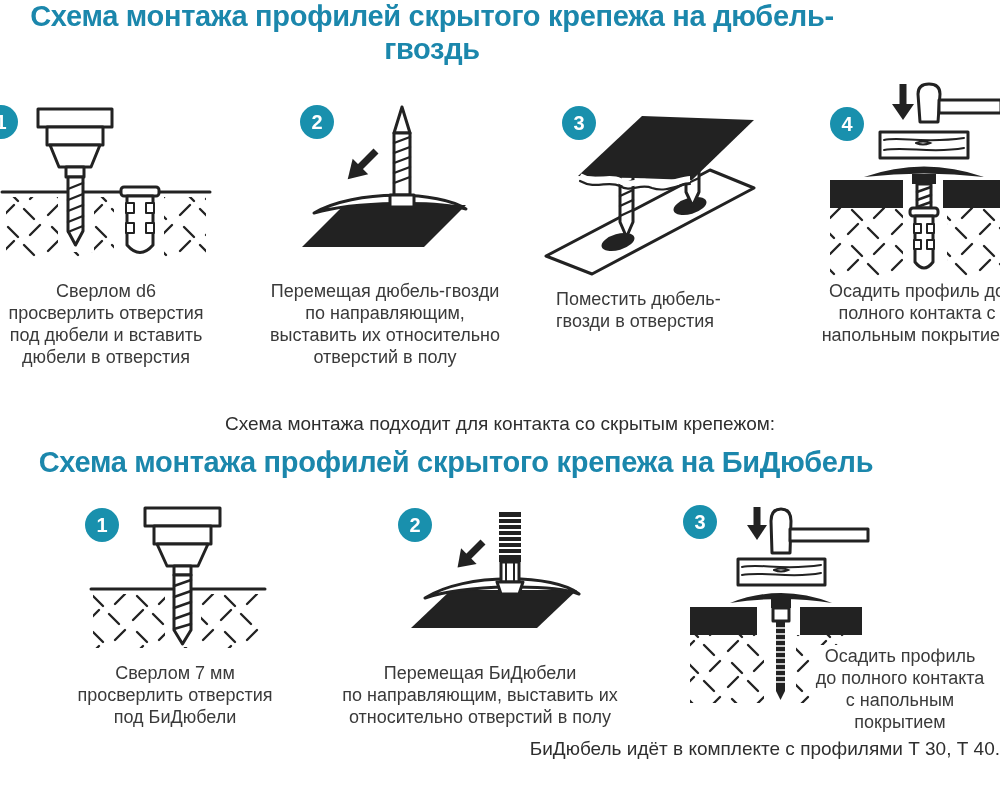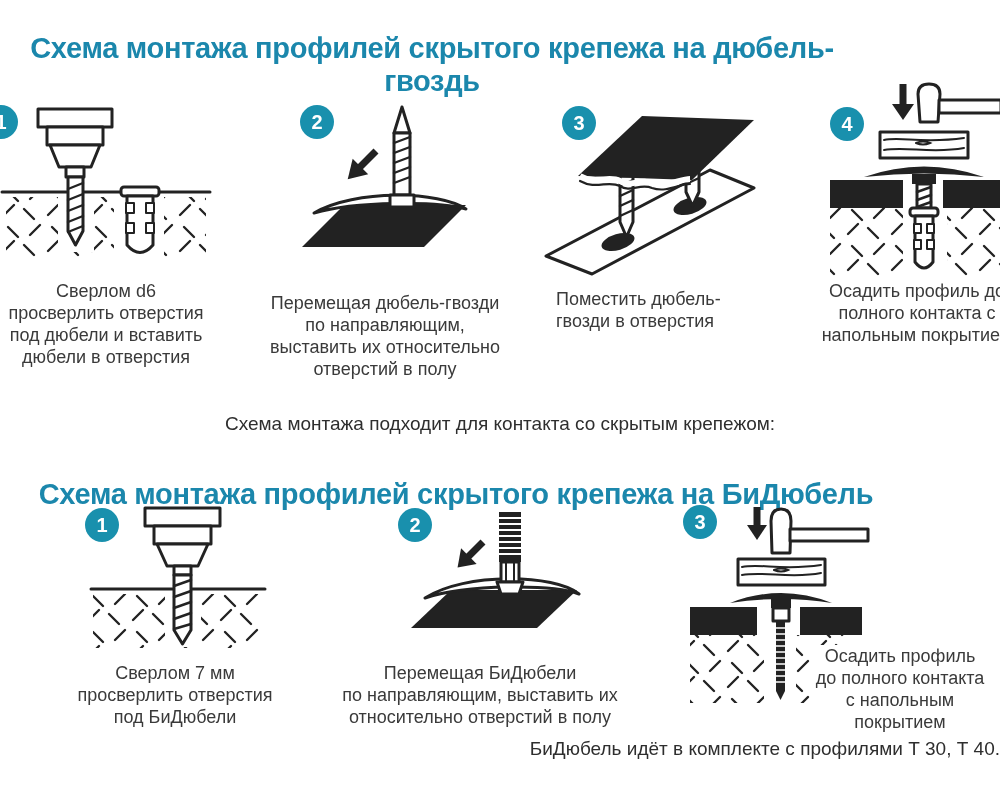--- a/index.html
+++ b/index.html
@@ -1,20 +1,20 @@
 <!DOCTYPE html>
 <html style="--accent: #1990ad; --title: #1b87ac; --text: #3a3a3a; --ink: #222222;"><head>
 <meta charset="utf-8">
 <style>
   html,body{margin:0;padding:0;background:#fff;}
   body{width:1000px;height:800px;position:relative;overflow:hidden;
        font-family:"Liberation Sans","DejaVu Sans",sans-serif;}
   .abs{position:absolute;}
   .title{width:864px;text-align:center;font-weight:bold;font-size:29px;
-         color:var(--title,#1b87ac);letter-spacing:-0.3px;margin-top:32px;}
+         color:var(--title,#1b87ac);letter-spacing:-0.3px;}
   .stepnum{width:34px;height:34px;border-radius:50%;background:var(--accent,#1990ad);
            color:#fff;font-weight:bold;font-size:20px;text-align:center;line-height:34px;z-index:5;}
   .cap{font-size:18px;line-height:22px;color:var(--text,#3a3a3a);white-space:pre-line;text-align:center;}
   .cap.left{text-align:left;}
   .note{width:1000px;text-align:center;font-size:19px;line-height:27px;color:#2e2e2e;white-space:pre-line;}
   svg{display:block;overflow:visible;}
   .ln{fill:#fff;stroke:var(--ink,#222);stroke-width:3;stroke-linejoin:round;}
   .blk{fill:var(--ink,#222);stroke:none;}
   .tn{fill:none;stroke:var(--ink,#222);stroke-width:2.4;stroke-linecap:round;}
   .wt{fill:none;stroke:#fff;stroke-width:2;}
@@ -123,21 +123,21 @@
     <rect x="127" y="146" width="7" height="9" class="ln" style="stroke-width:2"></rect>
     <rect x="114" y="162" width="7" height="9" class="ln" style="stroke-width:2"></rect>
     <rect x="127" y="162" width="7" height="9" class="ln" style="stroke-width:2"></rect>
   </g>
 </svg>
 
 <div class="abs cap" style="left:0;top:280px;width:212px;">Сверлом d6
 просверлить отверстия
 под дюбели и вставить
 дюбели в отверстия</div>
-<div class="abs cap" style="left:260px;top:280px;width:250px;margin-top:12px;">Перемещая дюбель-гвозди
+<div class="abs cap" style="left:260px;top:280px;width:250px;">Перемещая дюбель-гвозди
 по направляющим,
 выставить их относительно
 отверстий в полу</div>
 <div class="abs cap left" style="left:556px;top:288px;width:220px;">Поместить дюбель-
 гвозди в отверстия</div>
 <div class="abs cap" style="left:812px;top:280px;width:210px;">Осадить профиль до
 полного контакта с
 напольным покрытием</div>
 
 <div class="abs note" style="left:0;top:383px;">

